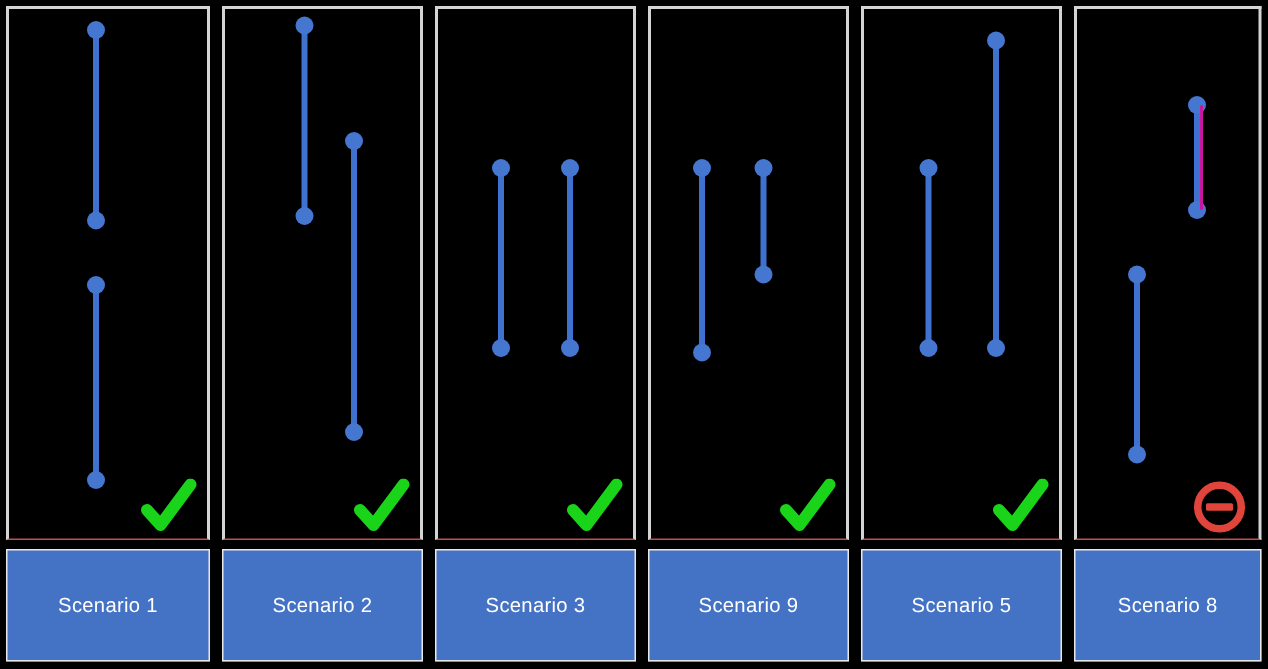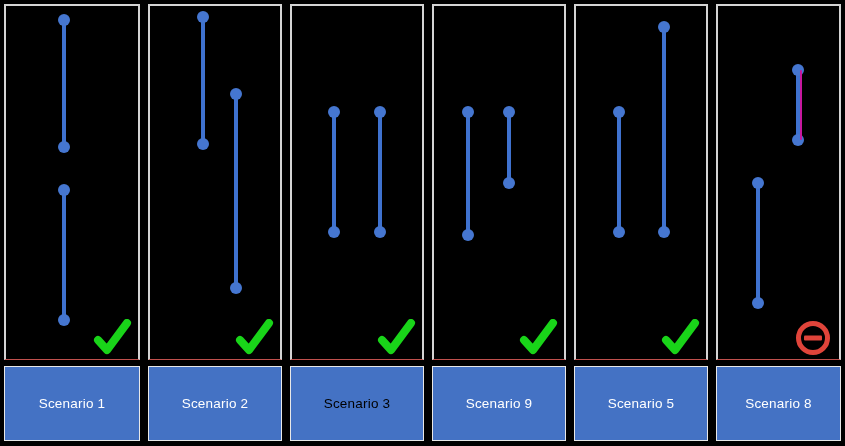--- a/index.html
+++ b/index.html
@@ -104,21 +104,21 @@
           <div class="seg" style="left: calc(32% - 2px); top: 30%; height: 34%; background: rgb(63, 114, 207);"></div>
           <div class="dot" style="left: calc(32% - 6px); top: calc(30% - 6px); background: rgb(69, 118, 208);"></div>
           <div class="dot" style="left: calc(32% - 6px); top: calc(64% - 6px); background: rgb(69, 118, 208);"></div>
           <div class="seg" style="left: calc(68% - 2px); top: 30%; height: 34%; background: rgb(63, 114, 207);"></div>
           <div class="dot" style="left: calc(68% - 6px); top: calc(30% - 6px); background: rgb(69, 118, 208);"></div>
           <div class="dot" style="left: calc(68% - 6px); top: calc(64% - 6px); background: rgb(69, 118, 208);"></div>
           <div class="status"><svg viewBox="0 0 40 38" width="40" height="38" aria-hidden="true">
               <path d="M6 21 L15 31 L35 4" fill="none" stroke="#19d419" stroke-width="8" stroke-linecap="round" stroke-linejoin="round"></path>
             </svg></div>
         </div>
-        <div class="label" style="background: rgb(68, 114, 196); color: #000000;">Scenario 3</div>
+        <div class="label" style="background: rgb(68, 114, 196); color: #ffffff;">Scenario 3</div>
       </div>
       <div class="panel" style="flex: 0 0 142px;">
         <div class="plot" style="border-color: rgb(212, 212, 212) rgb(212, 212, 212) rgb(192, 80, 77);">
           <div class="seg" style="left: calc(26% - 2px); top: 30%; height: 35%; background: rgb(63, 114, 207);"></div>
           <div class="dot" style="left: calc(26% - 6px); top: calc(30% - 6px); background: rgb(69, 118, 208);"></div>
           <div class="dot" style="left: calc(26% - 6px); top: calc(65% - 6px); background: rgb(69, 118, 208);"></div>
           <div class="seg" style="left: calc(58% - 2px); top: 30%; height: 20%; background: rgb(63, 114, 207);"></div>
           <div class="dot" style="left: calc(58% - 6px); top: calc(30% - 6px); background: rgb(69, 118, 208);"></div>
           <div class="dot" style="left: calc(58% - 6px); top: calc(50% - 6px); background: rgb(69, 118, 208);"></div>
           <div class="status"><svg viewBox="0 0 40 38" width="40" height="38" aria-hidden="true">

